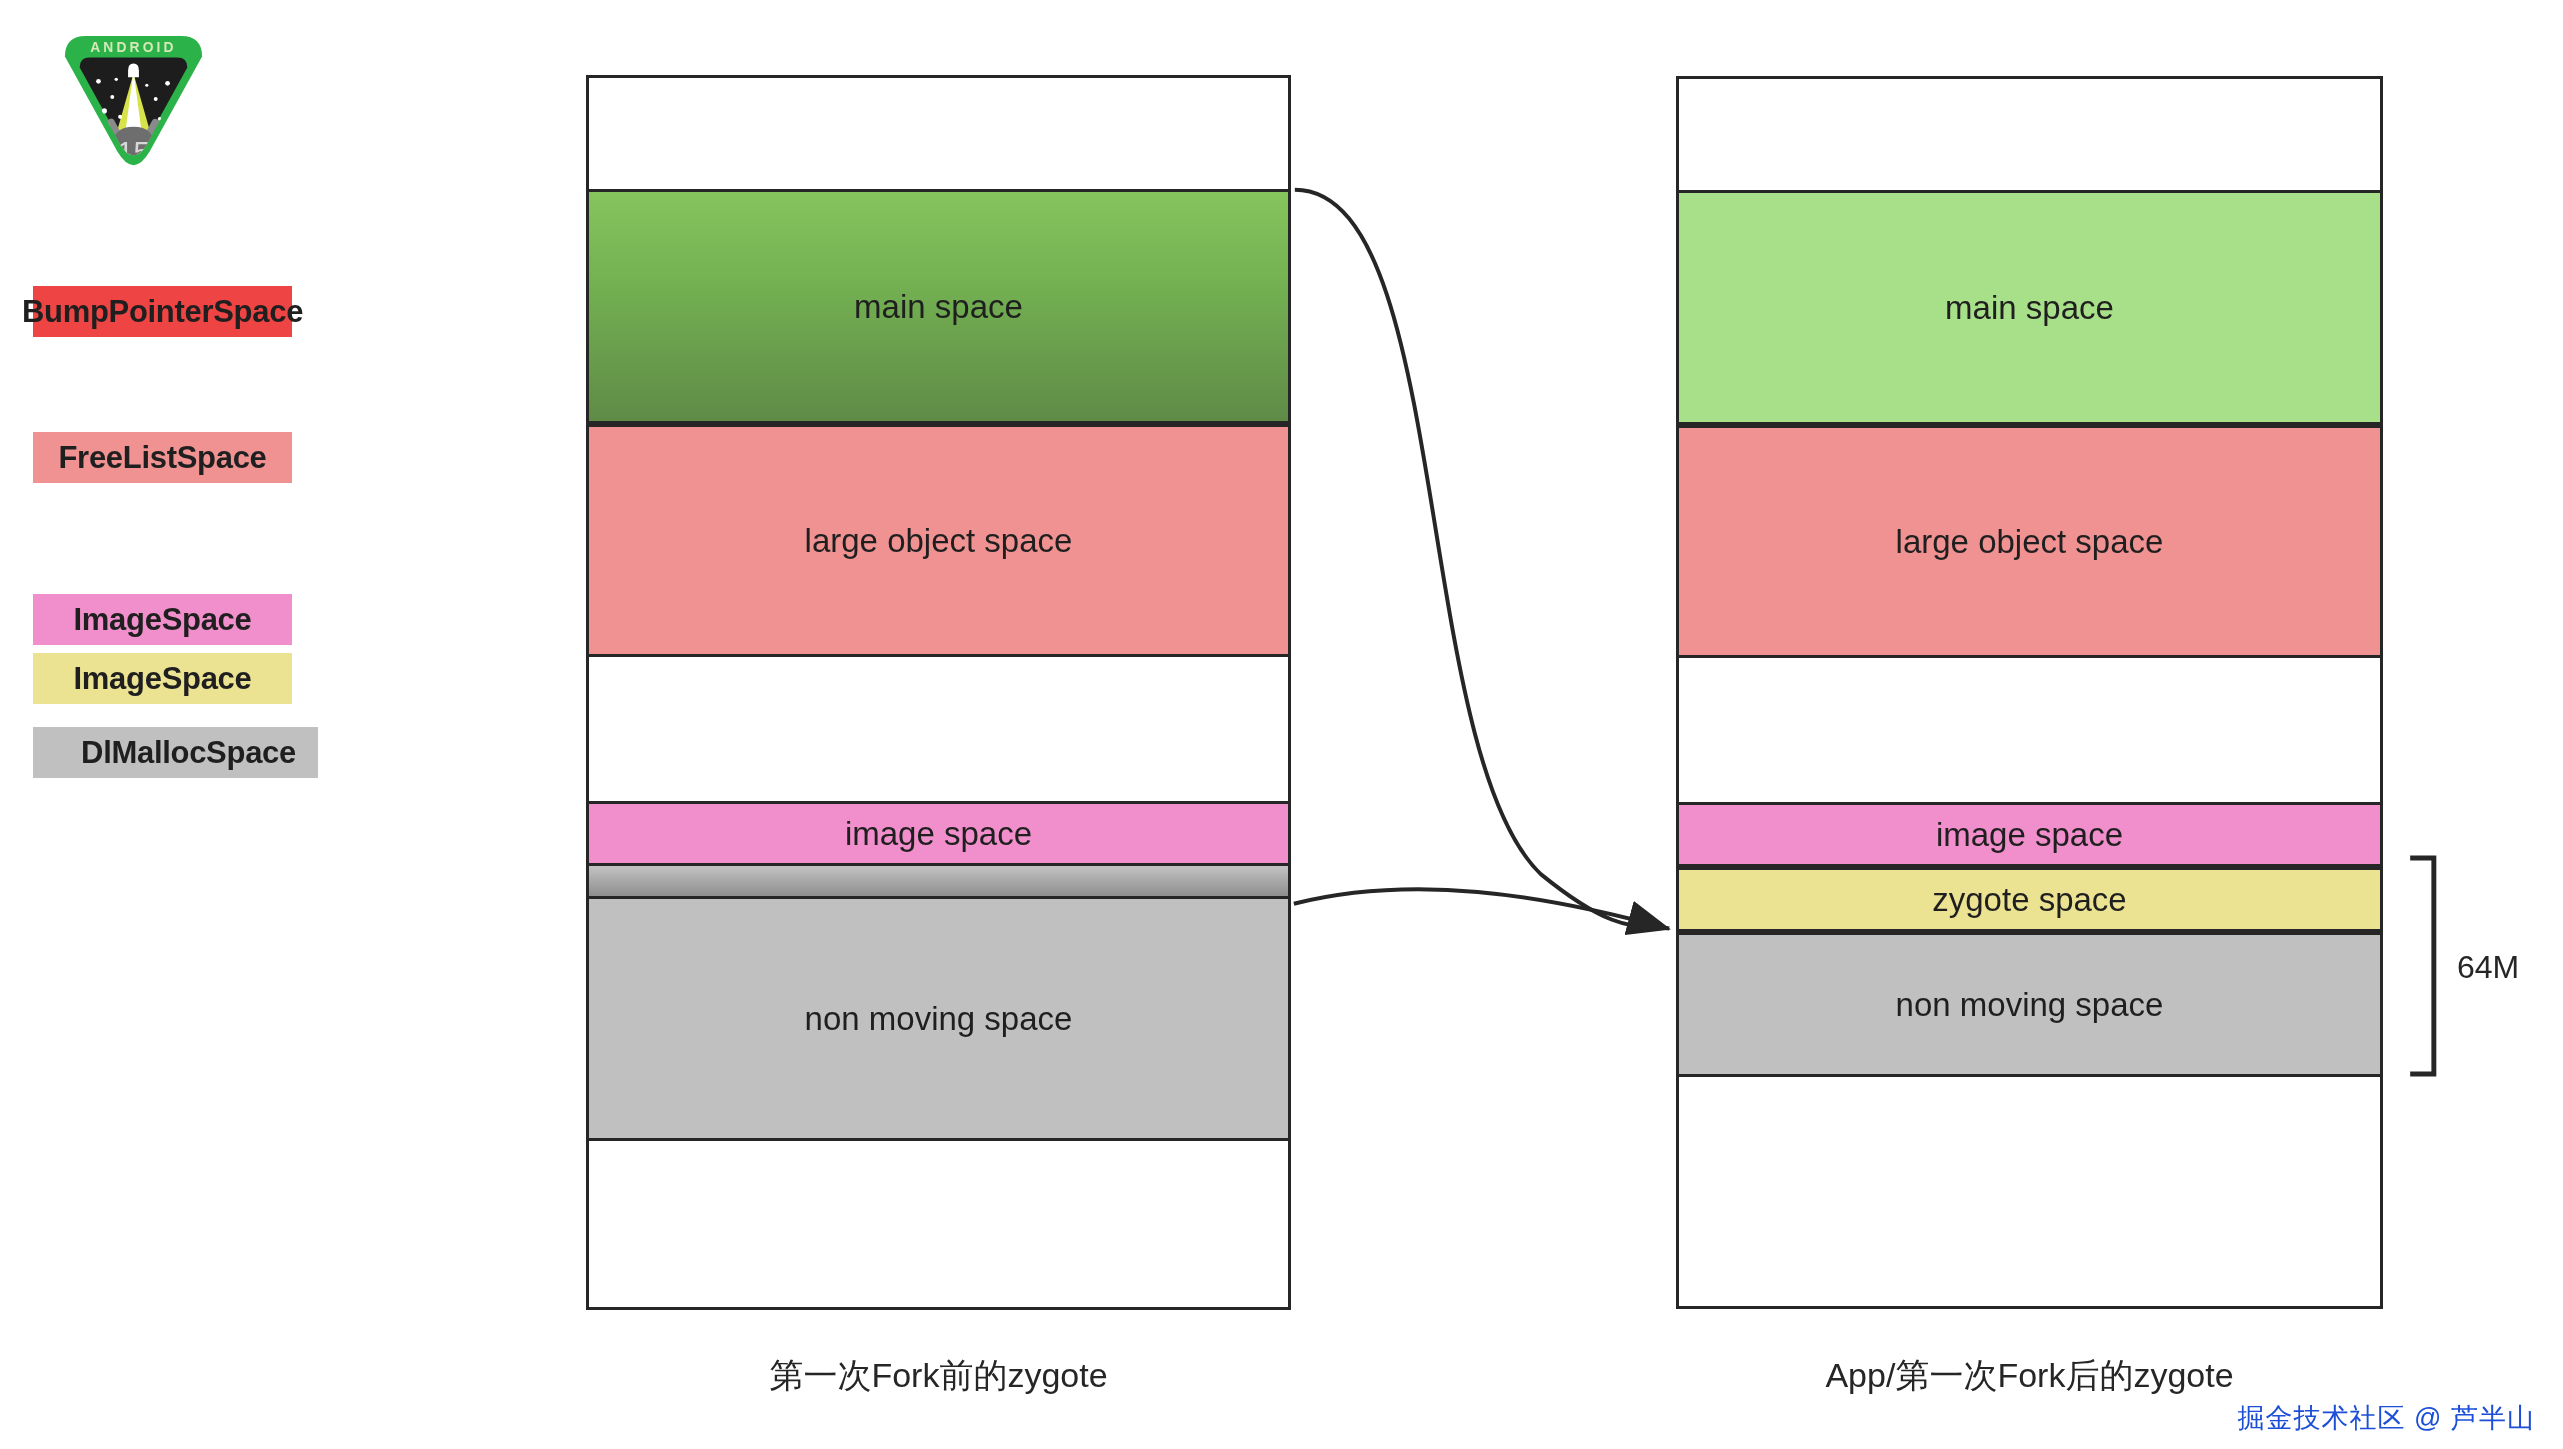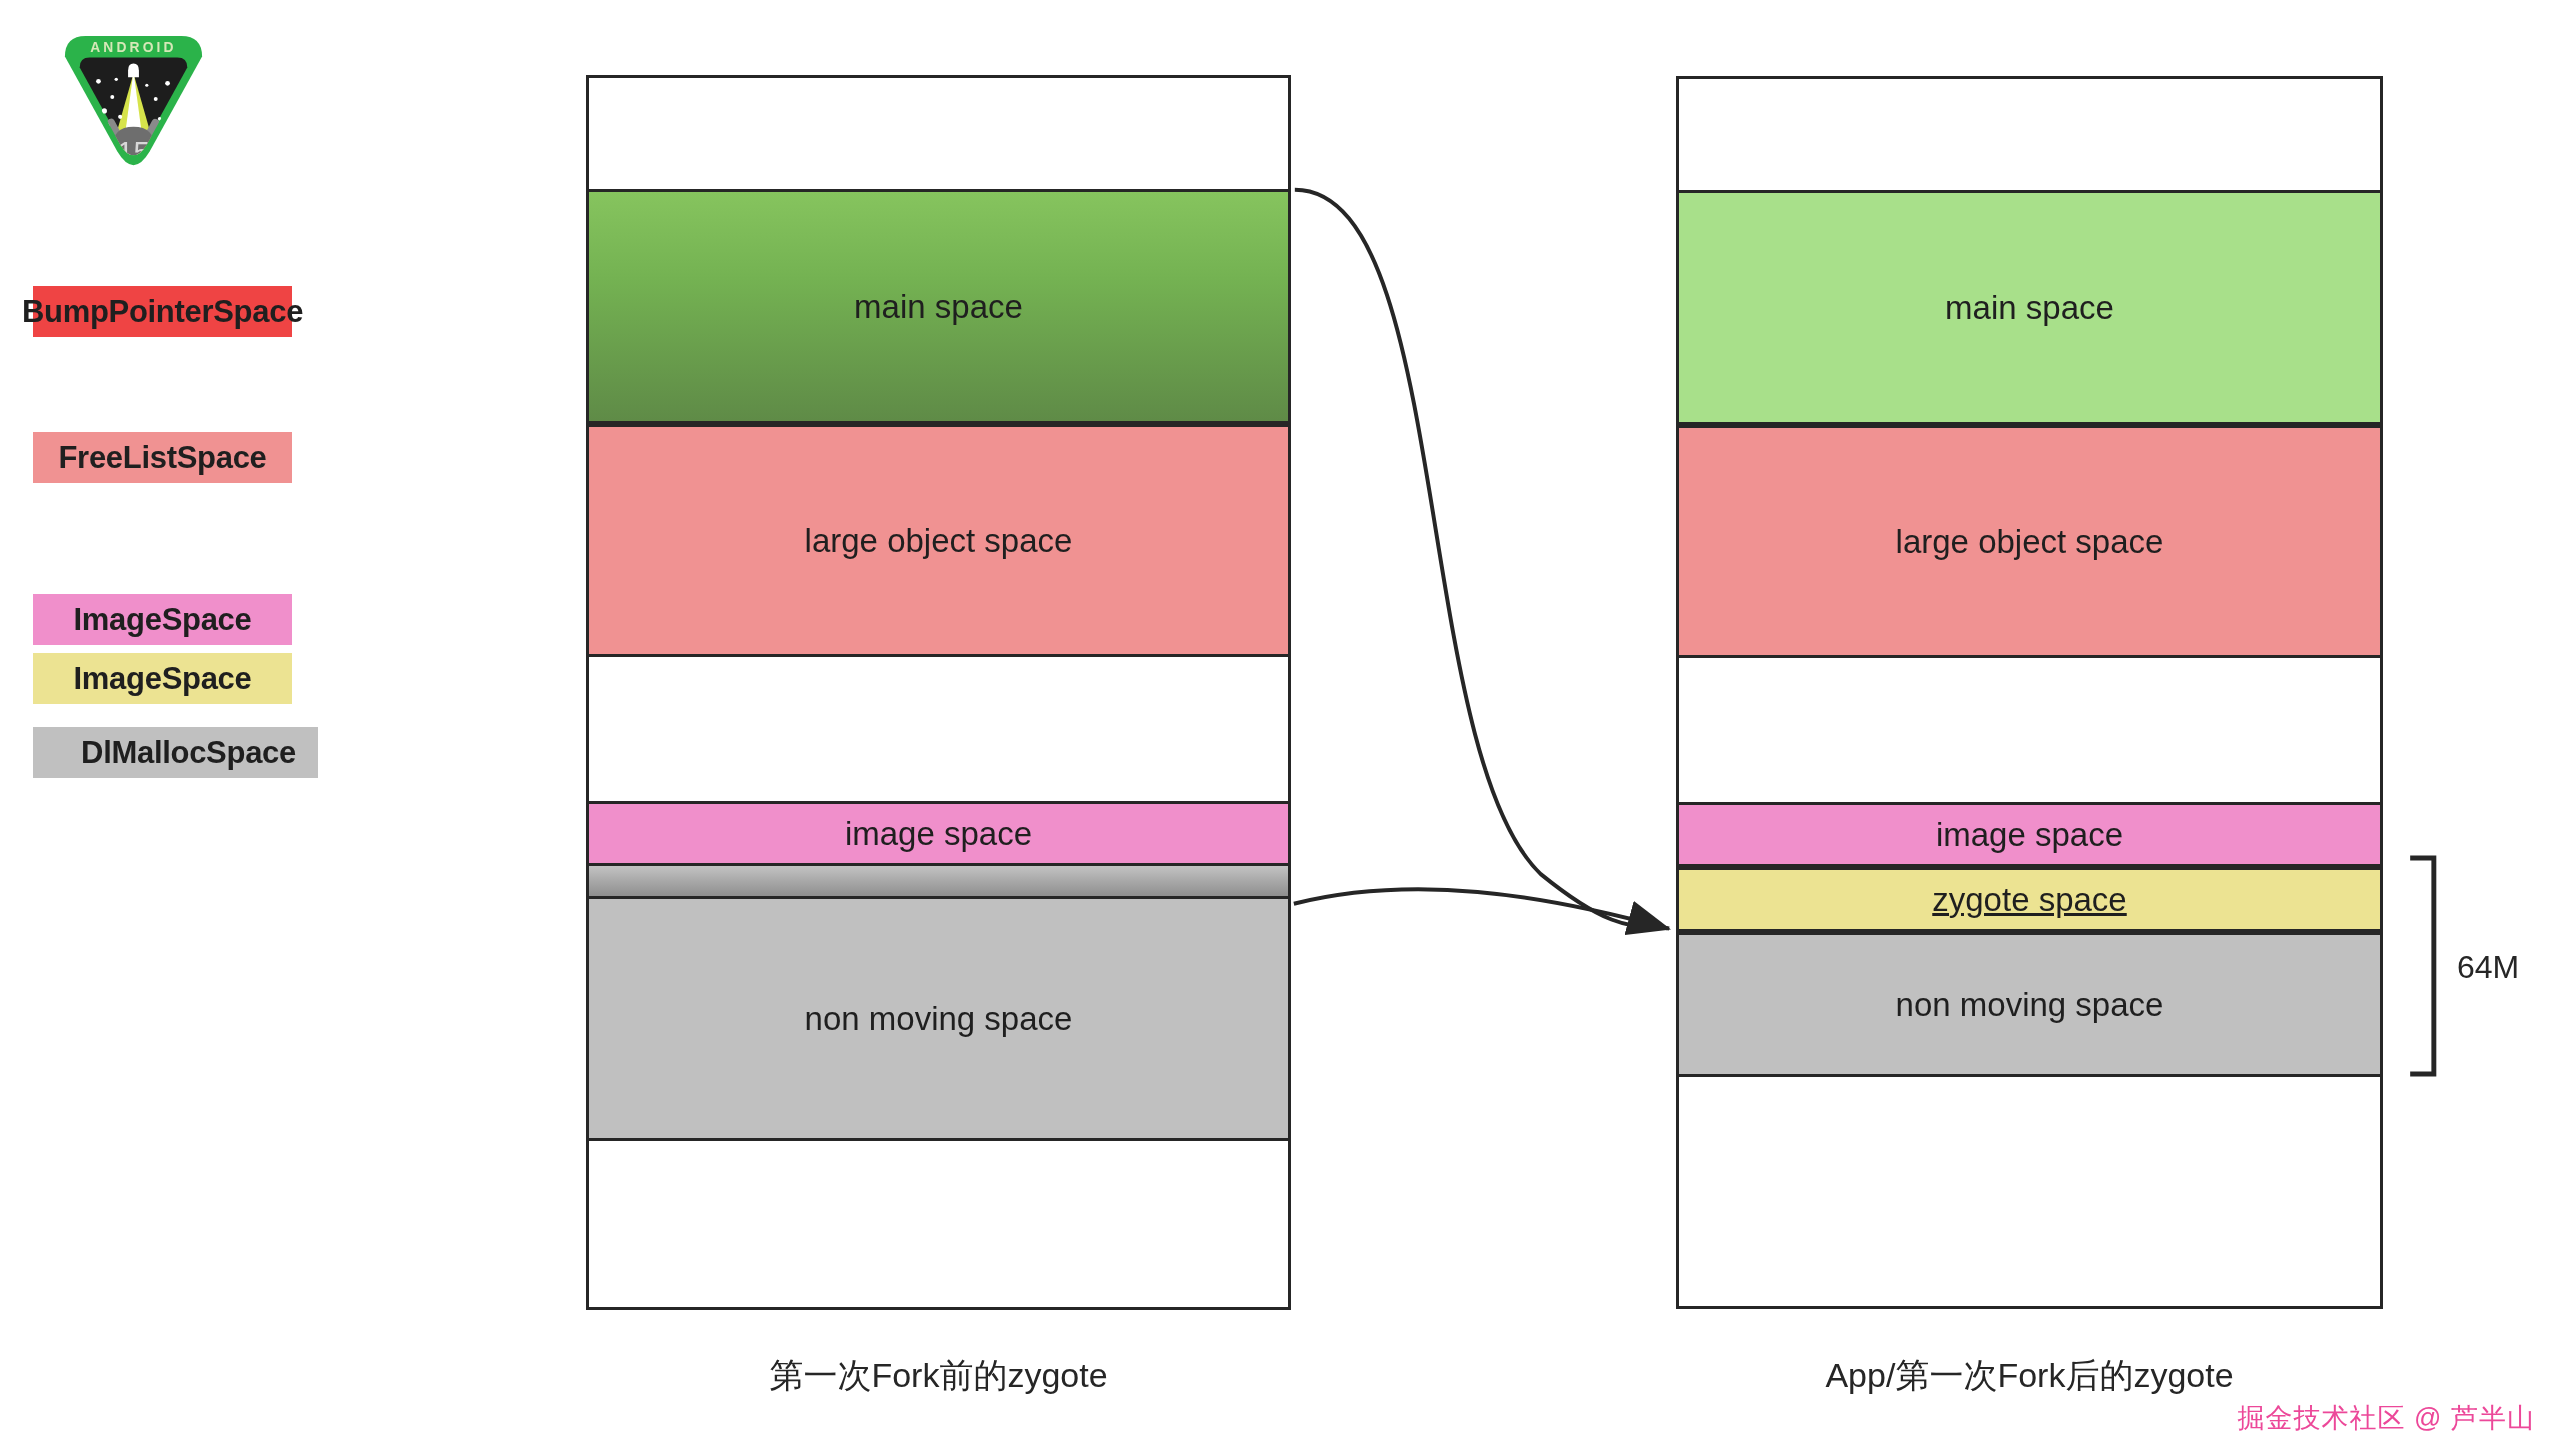--- a/index.html
+++ b/index.html
@@ -101,21 +101,21 @@
     height: 1450px;
     pointer-events: none;
   }
 
   
   #watermark {
     position: absolute;
     right: 28px;
     bottom: 14px;
     font-size: 27px;
-    color: #ec4899;
+    color: #1d4ed8;
     white-space: nowrap;
     letter-spacing: 1px;
   }
 </style>
 </head>
 <body>
 
 <div id="android-logo">
   <svg viewBox="0 0 175 152" width="173" height="150">
     <defs>
@@ -231,21 +231,21 @@
   <div class="band bordered" style="top:346px; height:233px; background:#f09292;">
     <span>large object space</span>
   </div>
 
   <div class="band" style="top:579px; height:144px;"></div>
 
   <div class="band bordered" style="top:723px; height:65px; background:#f08fcb;">
     <span>image space</span>
   </div>
 
-  <div class="band bordered" style="top:788px; height:65px; background:#ece392;text-decoration:underline;">
+  <div class="band bordered" style="top:788px; height:65px; background:#ece392;">
     <span>zygote space</span>
   </div>
 
   <div class="band bordered" style="top:853px; height:145px; background:#c0c0c0;">
     <span>non moving space</span>
   </div>
 
   <div class="band" style="top:999px; height:233px;"></div>
 </div>
 

